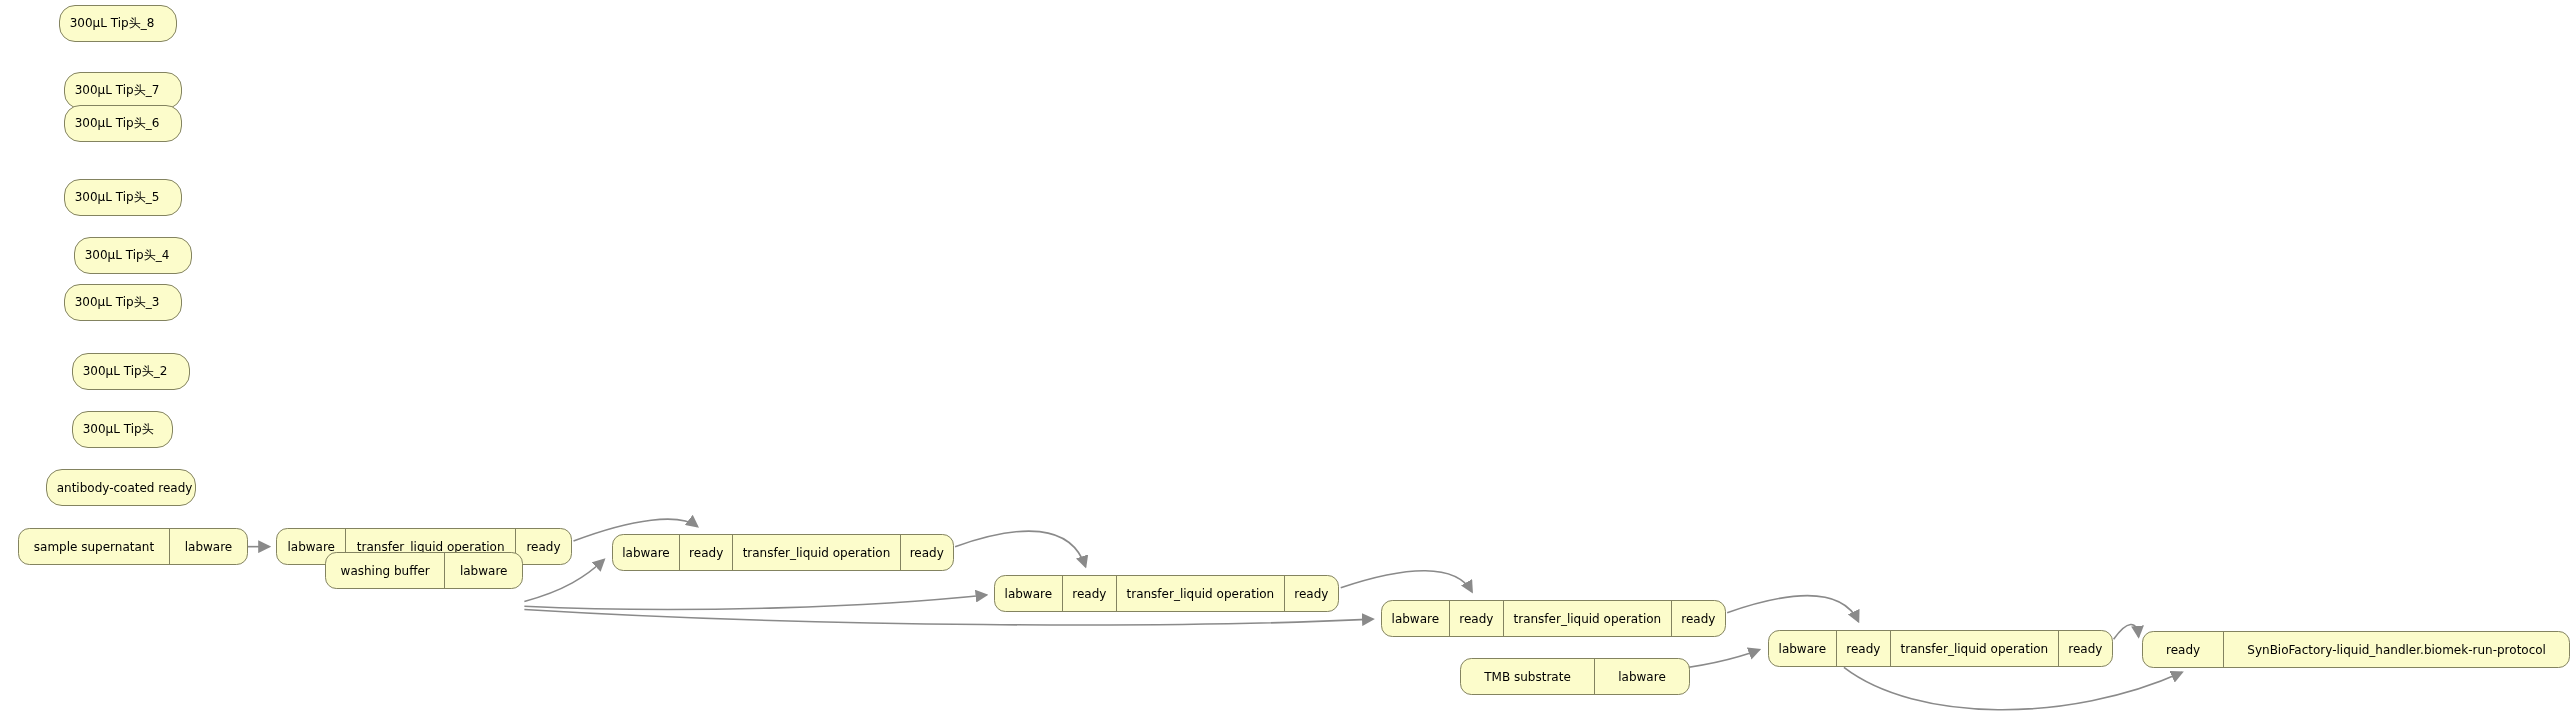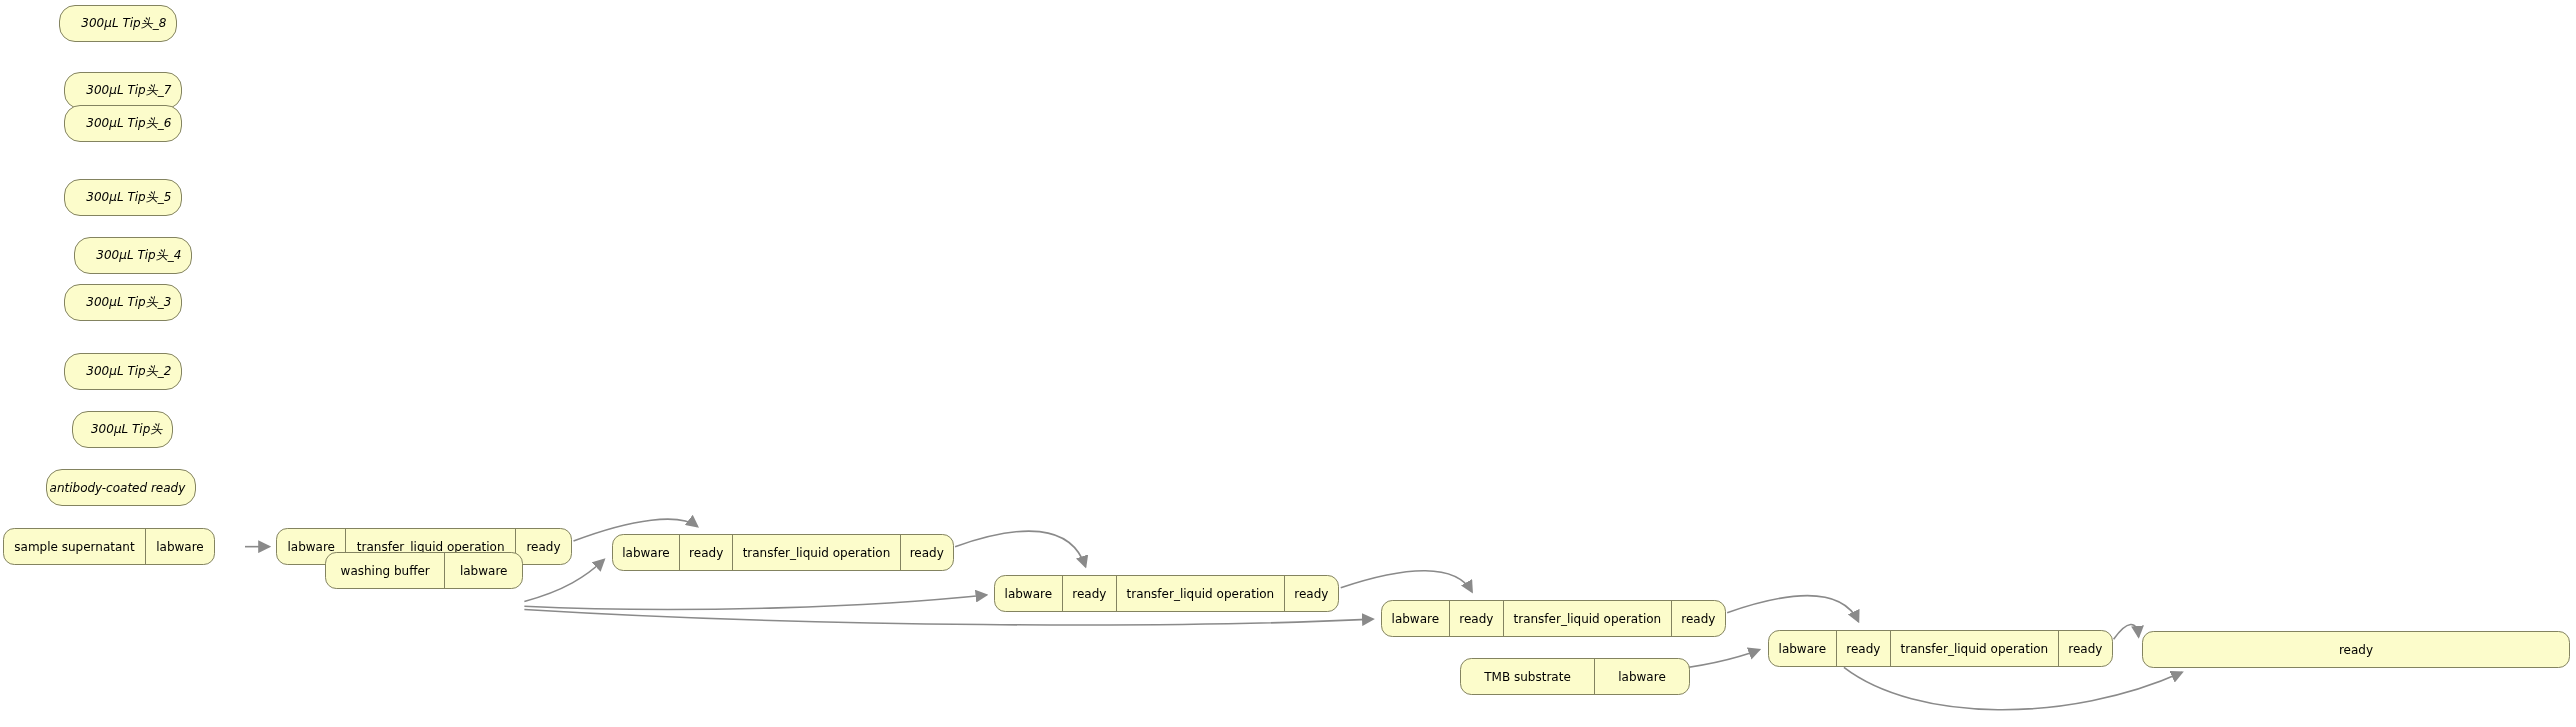--- a/index.html
+++ b/index.html
@@ -36,23 +36,22 @@
     background: var(--node_fill, #fcfccb);
     border: 1.6px solid var(--node_border, #838360);
     border-radius: 11.3px;
     overflow: hidden;
     font-size: 12px;
     white-space: nowrap;
   }
   .node.simple {
     border-radius: 16px;
     align-items: center;
-    justify-content: flex-end;
+    justify-content: flex-start;
     padding: 0 9.7px;
-    font-style: italic;
   }
   .cell {
     flex: 1 1 auto;
     display: flex;
     align-items: center;
     justify-content: center;
     padding: 0 8px;
     border-left: 1.6px solid var(--node_border, #838360);
   }
   .cell:first-child { border-left: none; }
@@ -92,31 +91,31 @@
   </div>
   <div class="node simple" style="left:64px;top:179px;width:118px">
     <span>300μL Tip头_5</span>
   </div>
   <div class="node simple" style="left:74px;top:237px;width:118px">
     <span>300μL Tip头_4</span>
   </div>
   <div class="node simple" style="left:64px;top:284px;width:118px">
     <span>300μL Tip头_3</span>
   </div>
-  <div class="node simple" style="left:64px;top:353px;width:118px">
+  <div class="node simple" style="left:72px;top:353px;width:118px">
     <span>300μL Tip头_2</span>
   </div>
   <div class="node simple" style="left:72px;top:411px;width:101px">
     <span>300μL Tip头</span>
   </div>
   <div class="node simple" style="left:46px;top:469px;width:150px">
     <span>antibody-coated ready</span>
   </div>
 
-  <div class="node record" style="left:3px;top:528px;width:212px">
+  <div class="node record" style="left:18px;top:528px;width:230px">
     <span class="cell">sample supernatant</span>
     <span class="cell">labware</span>
   </div>
 
   <div class="node record" style="left:276px;top:528px;width:296px">
     <span class="cell">labware</span>
     <span class="cell">transfer_liquid operation</span>
     <span class="cell">ready</span>
   </div>
 
@@ -153,16 +152,17 @@
     <span class="cell">ready</span>
   </div>
 
   <div class="node record" style="left:1460px;top:658px;width:230px">
     <span class="cell">TMB substrate</span>
     <span class="cell">labware</span>
   </div>
 
   <div class="node record" style="left:2142px;top:631px;width:428px">
     <span class="cell">ready</span>
+    <span class="cell">SynBioFactory-liquid_handler.biomek-run-protocol</span>
   </div>
 
 </div>
 
 
 </body></html>

